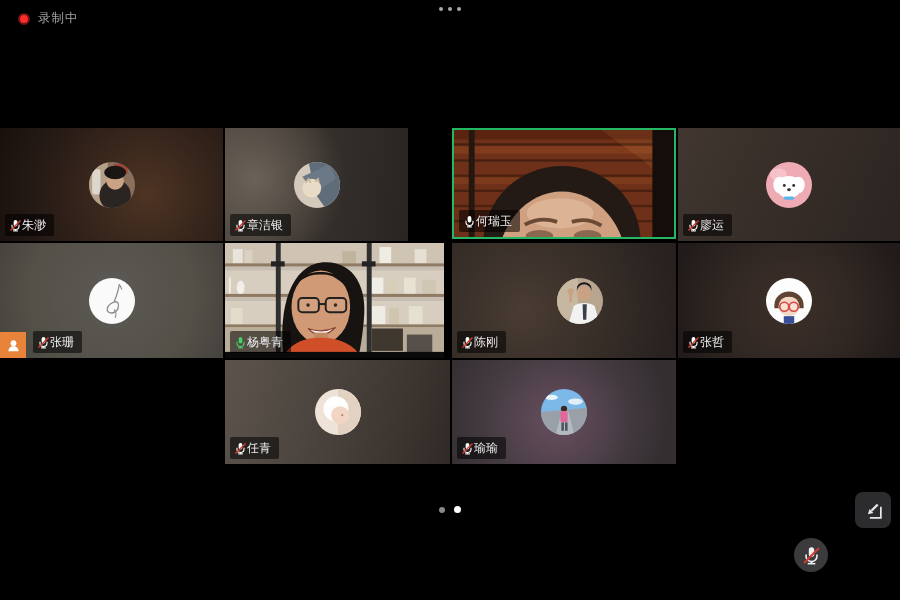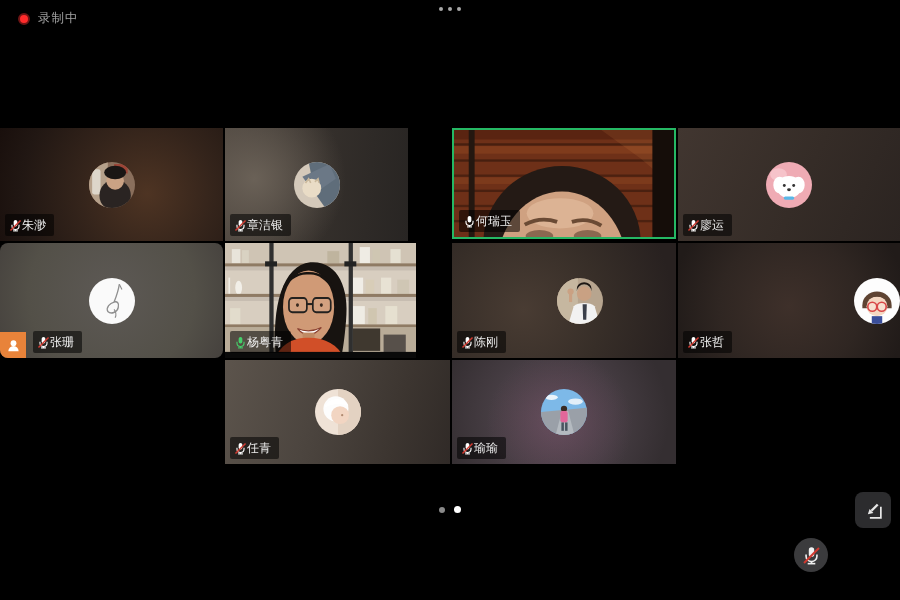--- a/index.html
+++ b/index.html
@@ -18,32 +18,32 @@
   .more-dots span{width:4px;height:4px;border-radius:50%;background:#a8a8a8;}
   
   .tile{position:absolute;overflow:hidden;box-sizing:border-box;
     display:flex;align-items:center;justify-content:center;background:#1e1a18;}
   .tile.active{border:2px solid var(--active-speaker-border,#25b864);}
   .r1c1{left:0;top:128px;width:223px;height:113px}
   .r1c2{left:225px;top:128px;width:183px;height:113px}
   .r1c3{left:452px;top:128px;width:224px;height:111px}
   .r1c4{left:678px;top:128px;width:222px;height:113px}
   .r2c1{left:0;top:243px;width:223px;height:115px}
-  .r2c2{left:225px;top:243px;width:191px;height:115px}
+  .r2c2{left:225px;top:243px;width:219px;height:115px}
   .r2c3{left:452px;top:243px;width:224px;height:115px}
   .r2c4{left:678px;top:243px;width:222px;height:115px}
   .r3c2{left:225px;top:360px;width:225px;height:104px}
   .r3c3{left:452px;top:360px;width:224px;height:104px}
   
   .bg-zhumiao{background:radial-gradient(circle at 66% 58%,#4e3423 0%,#34241b 42%,#211713 78%,#190f0c 100%);}
   .bg-zhangjieyin{background:radial-gradient(circle at 16% 45%,#6a6157 0%,rgba(0,0,0,0) 55%),linear-gradient(95deg,#4c443d 0%,#342f2b 55%,#282523 100%);}
   .bg-liaoyun{background:linear-gradient(115deg,#413630 0%,#352c27 55%,#2b2421 100%);}
-  .bg-zhangshan{background:radial-gradient(circle at 50% 45%,#5d5955 0%,#535048 65%,#45413d 100%);border-radius:8px;}
+  .bg-zhangshan{background:radial-gradient(circle at 50% 45%,#5d5955 0%,#535048 65%,#45413d 100%);}
   .bg-chengang{background:radial-gradient(circle at 32% 58%,#493c33 0%,#372e28 48%,#282120 90%);padding-left:32px;}
-  .bg-zhangzhe{background:radial-gradient(circle at 50% 55%,#3e302a 0%,#2f2622 55%,#211b19 92%);justify-content:flex-end;}
+  .bg-zhangzhe{background:radial-gradient(circle at 50% 55%,#3e302a 0%,#2f2622 55%,#211b19 92%);}
   .bg-renqing{background:linear-gradient(105deg,#5c544c 0%,#4c453f 40%,#3c3530 75%,#302a27 100%);}
   .bg-yuyu{background:radial-gradient(circle at 48% 62%,rgba(150,90,130,.28),rgba(0,0,0,0) 55%),radial-gradient(circle at 45% 55%,#55484f 0%,#463d43 45%,#342e31 85%);align-items:center;}
   .avatar{width:46px;height:46px;border-radius:50%;overflow:hidden;flex:none;}
   .avatar svg{display:block;width:100%;height:100%;}
   .video-feed{position:absolute;inset:0;width:100%;height:100%;}
   
   .label{position:absolute;left:5px;bottom:5px;display:flex;align-items:center;
     background:var(--name-label-bg,rgba(0,0,0,.55));padding:2.5px 8px 2.5px 4px;border-radius:2px;
     color:#ededed;font-size:12px;white-space:nowrap;}
   .label svg{display:block;}

